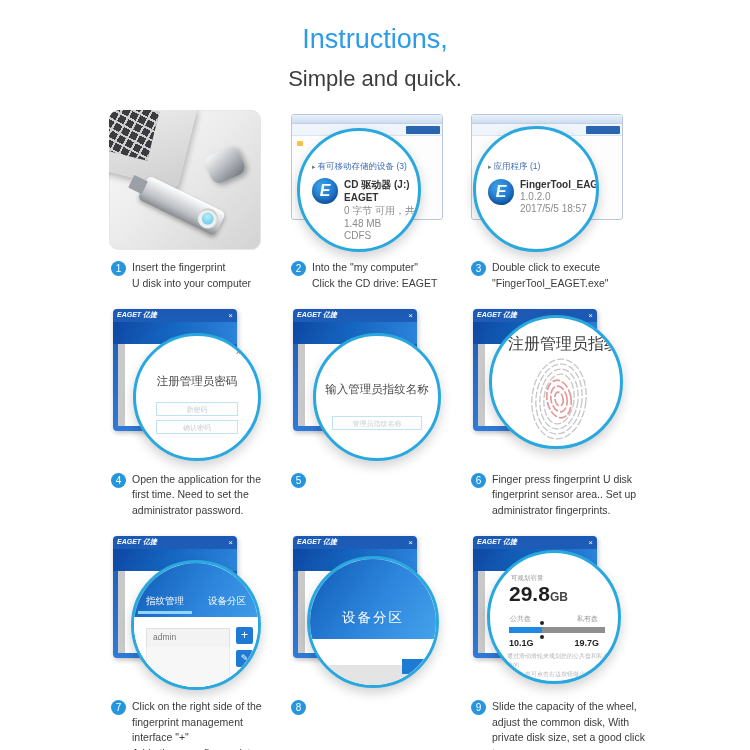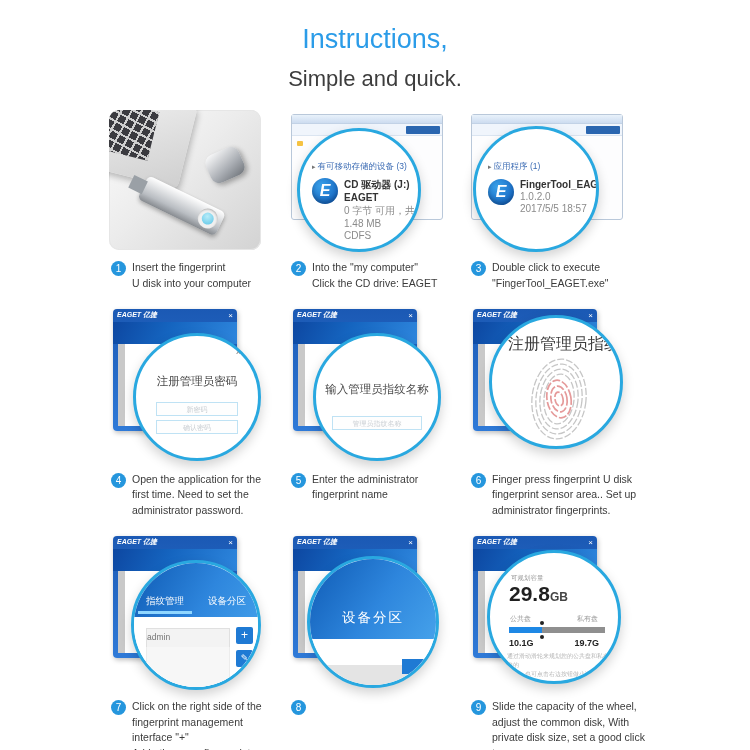--- a/index.html
+++ b/index.html
@@ -117,21 +117,21 @@
   .mng-blue { position: absolute; left: 0; top: 0; right: 0; height: 54px;
     background: linear-gradient(120deg,#0f5bb5,#2e86dd 60%,#3f9be8); }
   .tabs { position: absolute; left: 0; right: 0; top: 32px; display: flex; }
   .tab { flex: 1; text-align: center; color: #fff; font-size: 9.5px;
     padding-bottom: 6px; position: relative; }
   .tab.active::after { content: ""; position: absolute; left: 4px; right: 4px;
     bottom: 0; height: 3px; background: #8fd6ff; }
   .mng-body { position: absolute; top: 54px; left: 0; right: 0; bottom: 0; background: #fff; }
   .user-row { position: absolute; left: 12px; top: 11px; width: 84px; height: 24px;
     background: #f3f3f3; border: 1px solid #e0e0e0; color: #777; font-size: 8.5px;
-    line-height: 16px; }
+    line-height: 16px; padding-left: 6px; }
   .empty-row { position: absolute; left: 12px; top: 30px; width: 84px; height: 44px;
     background: #f7f7f7; border: 1px solid #ececec; border-top: none; }
   .btn-col { position: absolute; right: 5px; top: 64px; display: flex;
     flex-direction: column; gap: 6px; }
   .sqbtn { width: 17px; height: 17px; background: #1f7ad4; color: #fff; font-size: 12px;
     line-height: 16px; text-align: center; border-radius: 2px; }
   .sqbtn.edit { font-size: 9px; }
 
   
   .lens.part { left: 22px; top: 22px; width: 132px; height: 132px; }
@@ -285,22 +285,20 @@
           <div class="appbanner"></div>
           <div class="appbody"></div>
         </div>
         <div class="lens dlg">
           <div class="dlg-title t5">输入管理员指纹名称</div>
           <div class="dlg-input i5">管理员指纹名称</div>
         </div>
       </div>
       <div class="cap">
         <span class="num">5</span>
-        <span class="cap-text">Enter the administrator
-fingerprint name</span>
       </div>
     </div>
 
     <div class="cell">
       <div class="shot tall">
         <div class="appwin">
           <div class="appbar">
             <span>EAGET 亿捷</span>
             <span class="appclose">×</span>
           </div>

